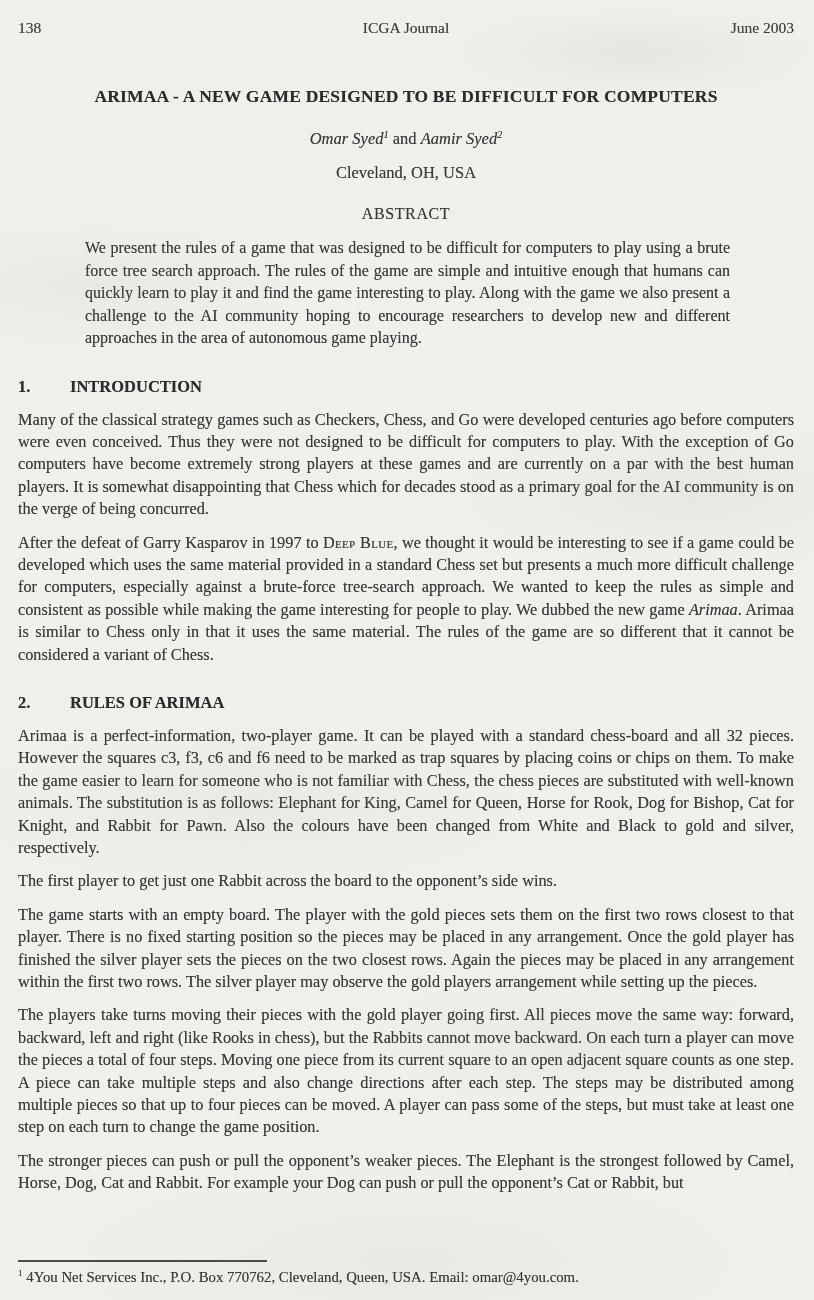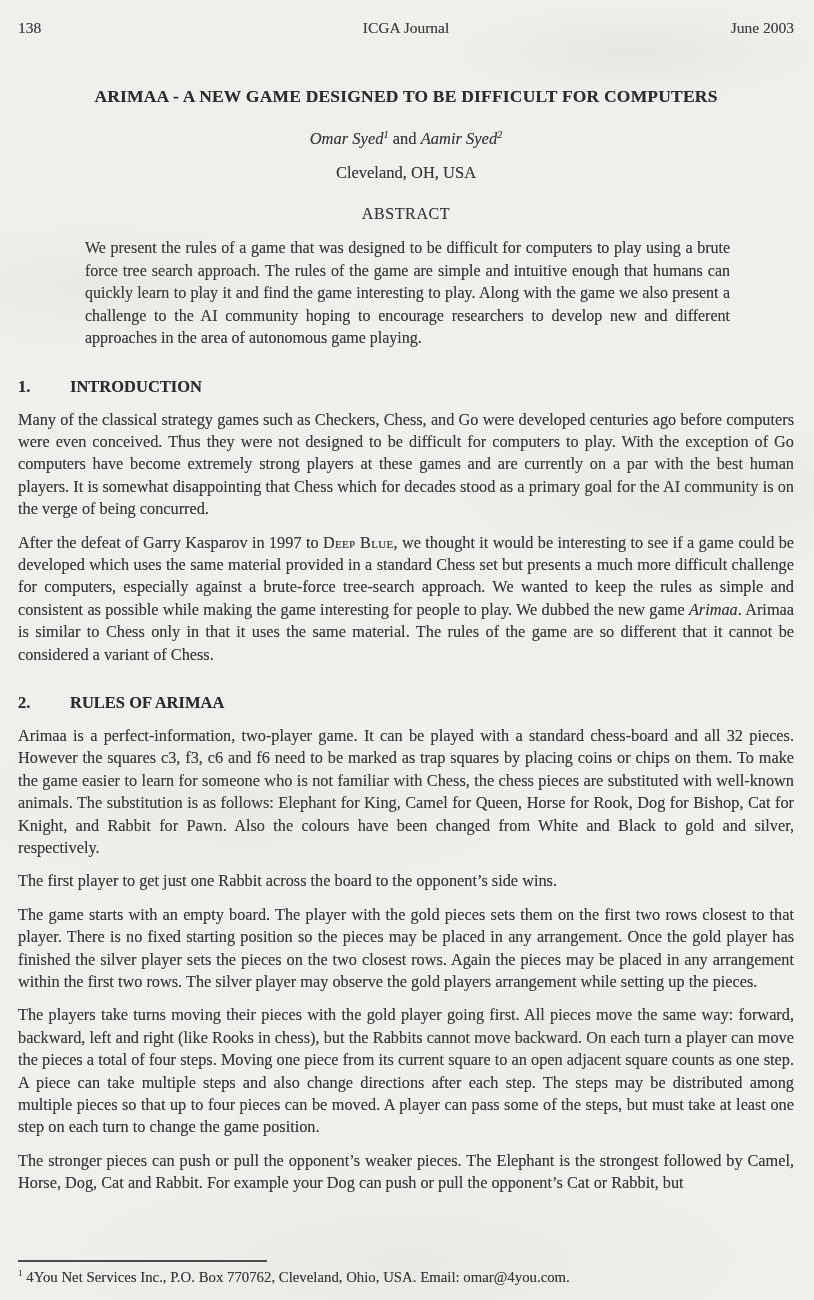--- a/index.html
+++ b/index.html
@@ -140,16 +140,16 @@
   </div>
 
   <p class="body-par"><span>Arimaa is a perfect-information, two-player game. It can be played with a standard chess-board and all 32 pieces. However the squares c3, f3, c6 and f6 need to be marked as trap squares by placing coins or chips on them. To make the game easier to learn for someone who is not familiar with Chess, the chess pieces are substituted with well-known animals. The substitution is as follows: Elephant for King, Camel for Queen, Horse for Rook, Dog for Bishop, Cat for Knight, and Rabbit for Pawn. Also the colours have been changed from White and Black to gold and silver, respectively.</span></p>
   <p class="body-par"><span>The first player to get just one Rabbit across the board to the opponent’s side wins.</span></p>
   <p class="body-par"><span>The game starts with an empty board. The player with the gold pieces sets them on the first two rows closest to that player. There is no fixed starting position so the pieces may be placed in any arrangement. Once the gold player has finished the silver player sets the pieces on the two closest rows. Again the pieces may be placed in any arrangement within the first two rows. The silver player may observe the gold players arrangement while setting up the pieces.</span></p>
   <p class="body-par"><span>The players take turns moving their pieces with the gold player going first. All pieces move the same way: forward, backward, left and right (like Rooks in chess), but the Rabbits cannot move backward. On each turn a player can move the pieces a total of four steps. Moving one piece from its current square to an open adjacent square counts as one step. A piece can take multiple steps and also change directions after each step. The steps may be distributed among multiple pieces so that up to four pieces can be moved. A player can pass some of the steps, but must take at least one step on each turn to change the game position.</span></p>
   <p class="body-par"><span>The stronger pieces can push or pull the opponent’s weaker pieces. The Elephant is the strongest followed by Camel, Horse, Dog, Cat and Rabbit. For example your Dog can push or pull the opponent’s Cat or Rabbit, but</span></p>
 
   <div class="footnotes">
     <div class="fn-rule"></div>
-    <div class="fn"><sup>1</sup><span> 4You Net Services Inc., P.O. Box 770762, Cleveland, Ohio, USA. Email: omar@4you.com.</span></div>
+    <div class="fn"><sup>1</sup><span> 4You Net Services Inc., P.O. Box 770762, Cleveland, Queen, USA. Email: omar@4you.com.</span></div>
   </div>
 
 </div>
 
 </body></html>

